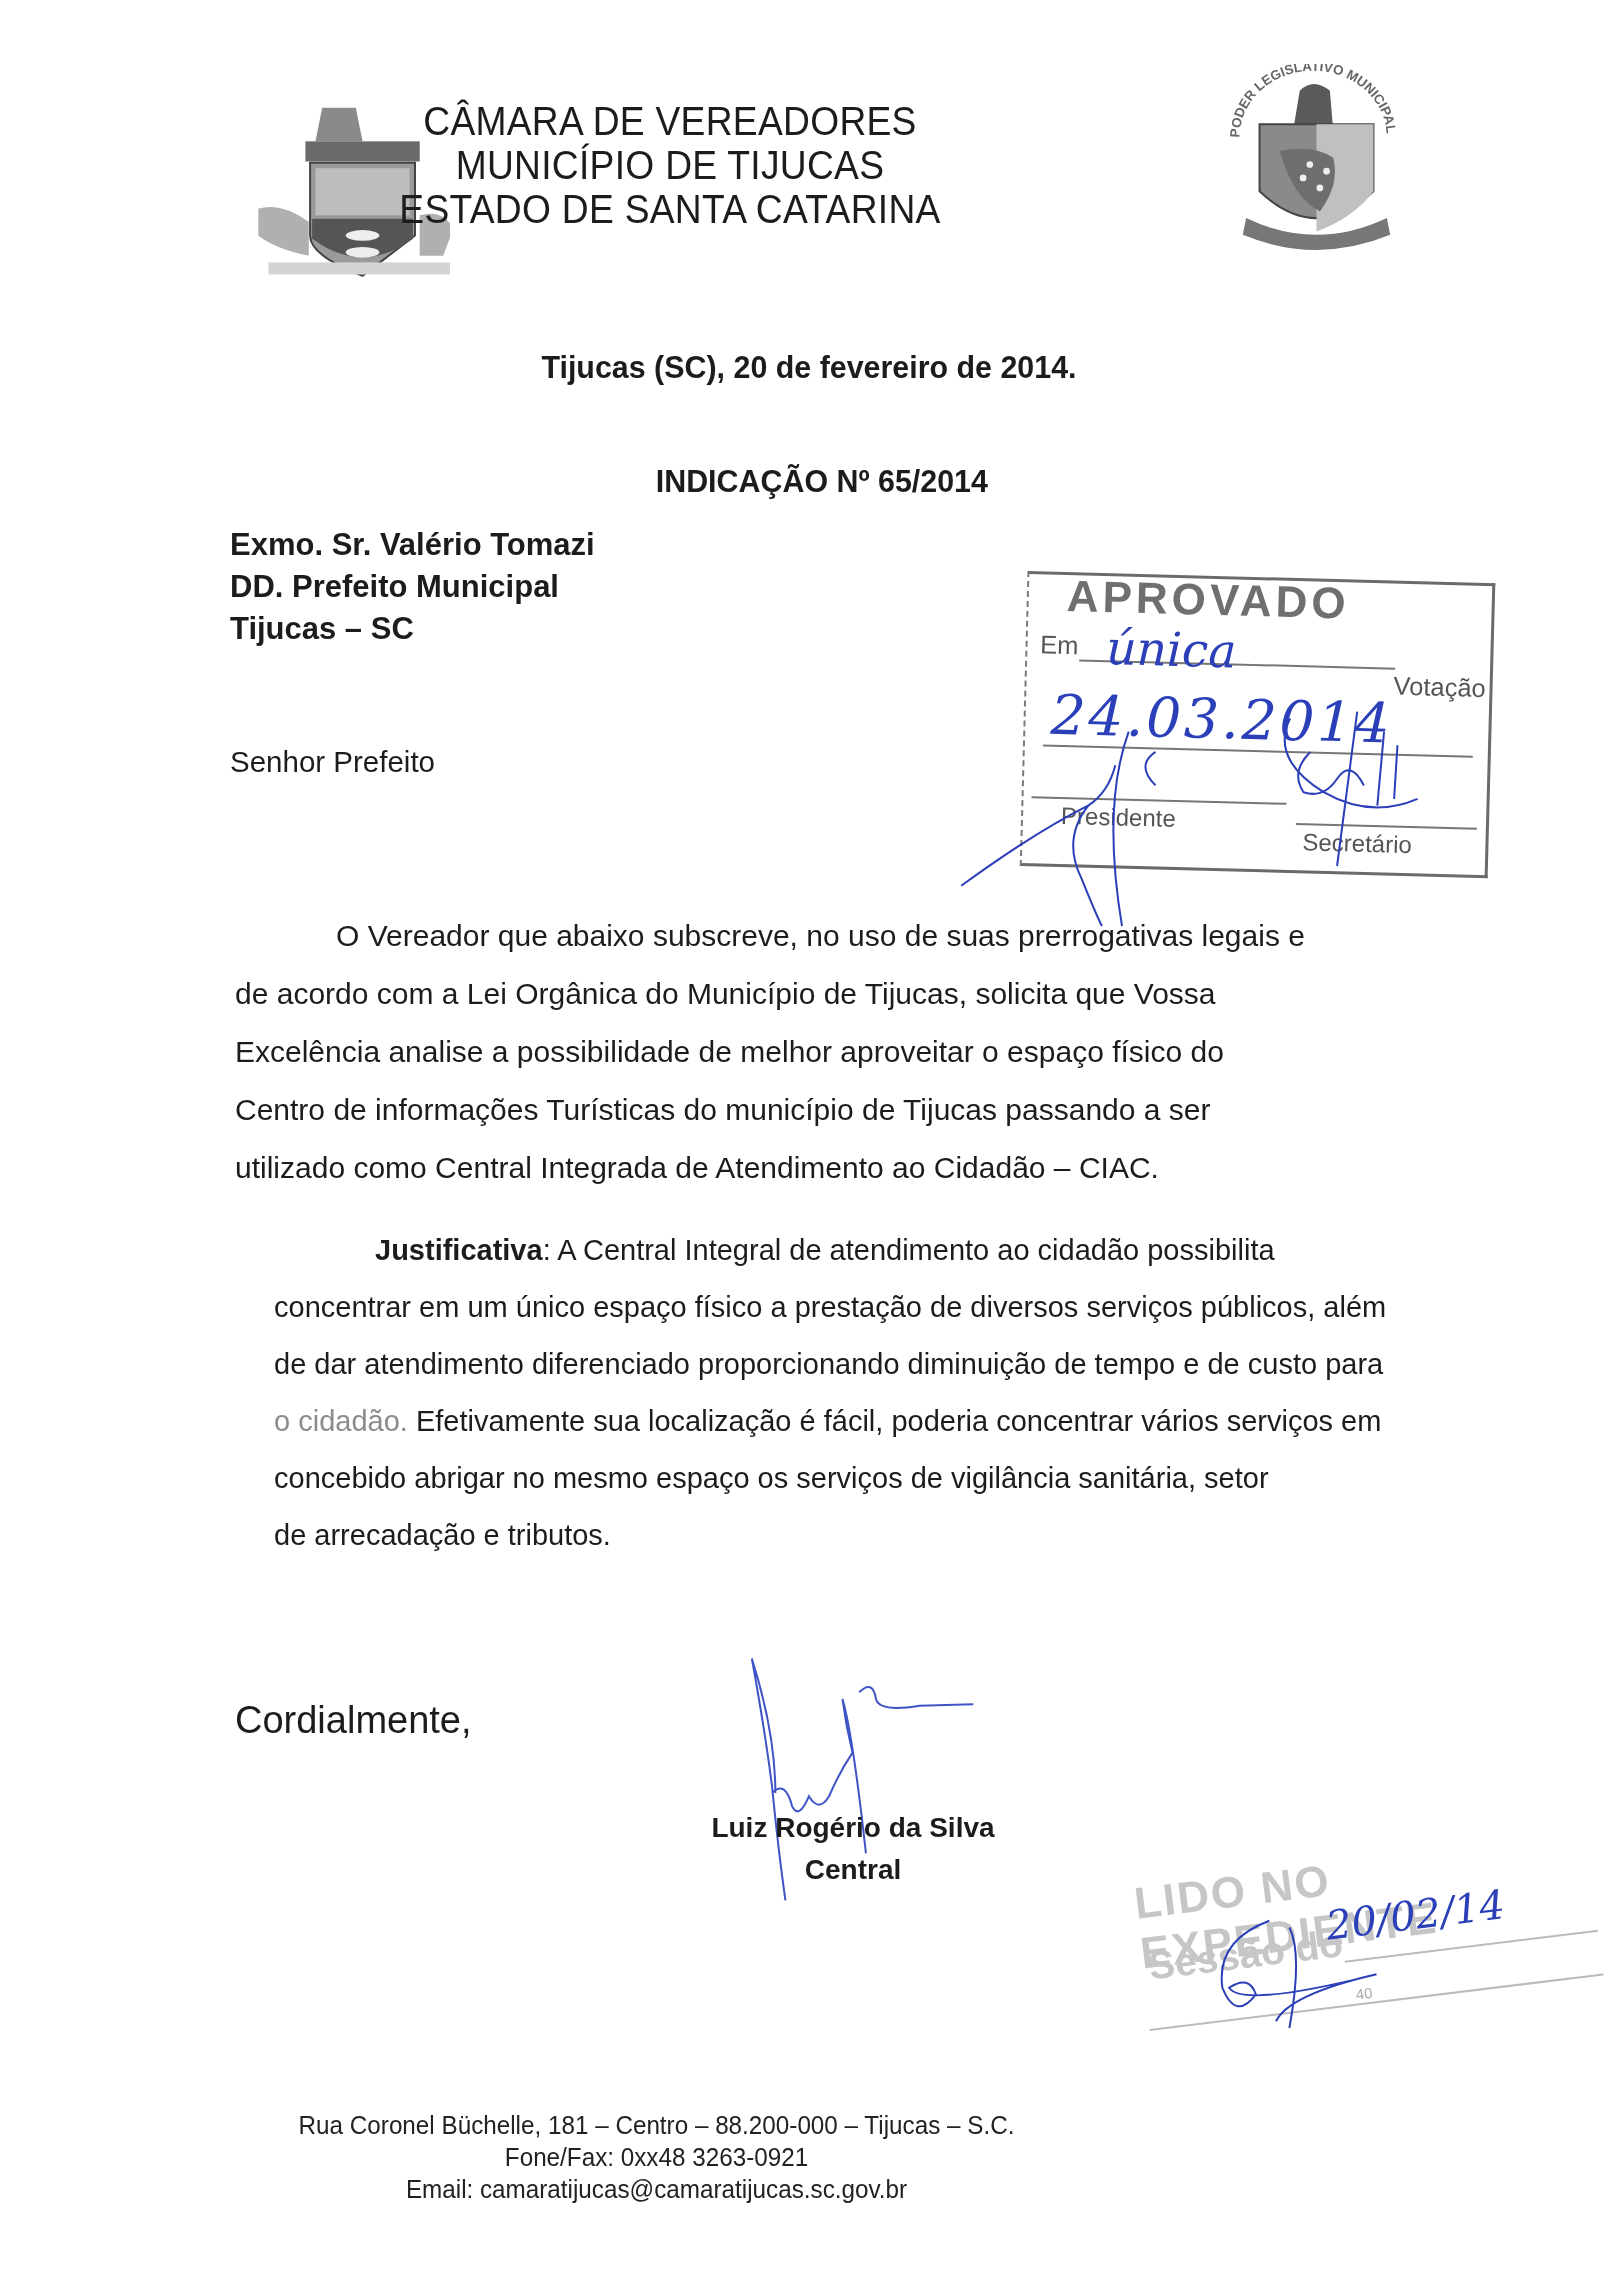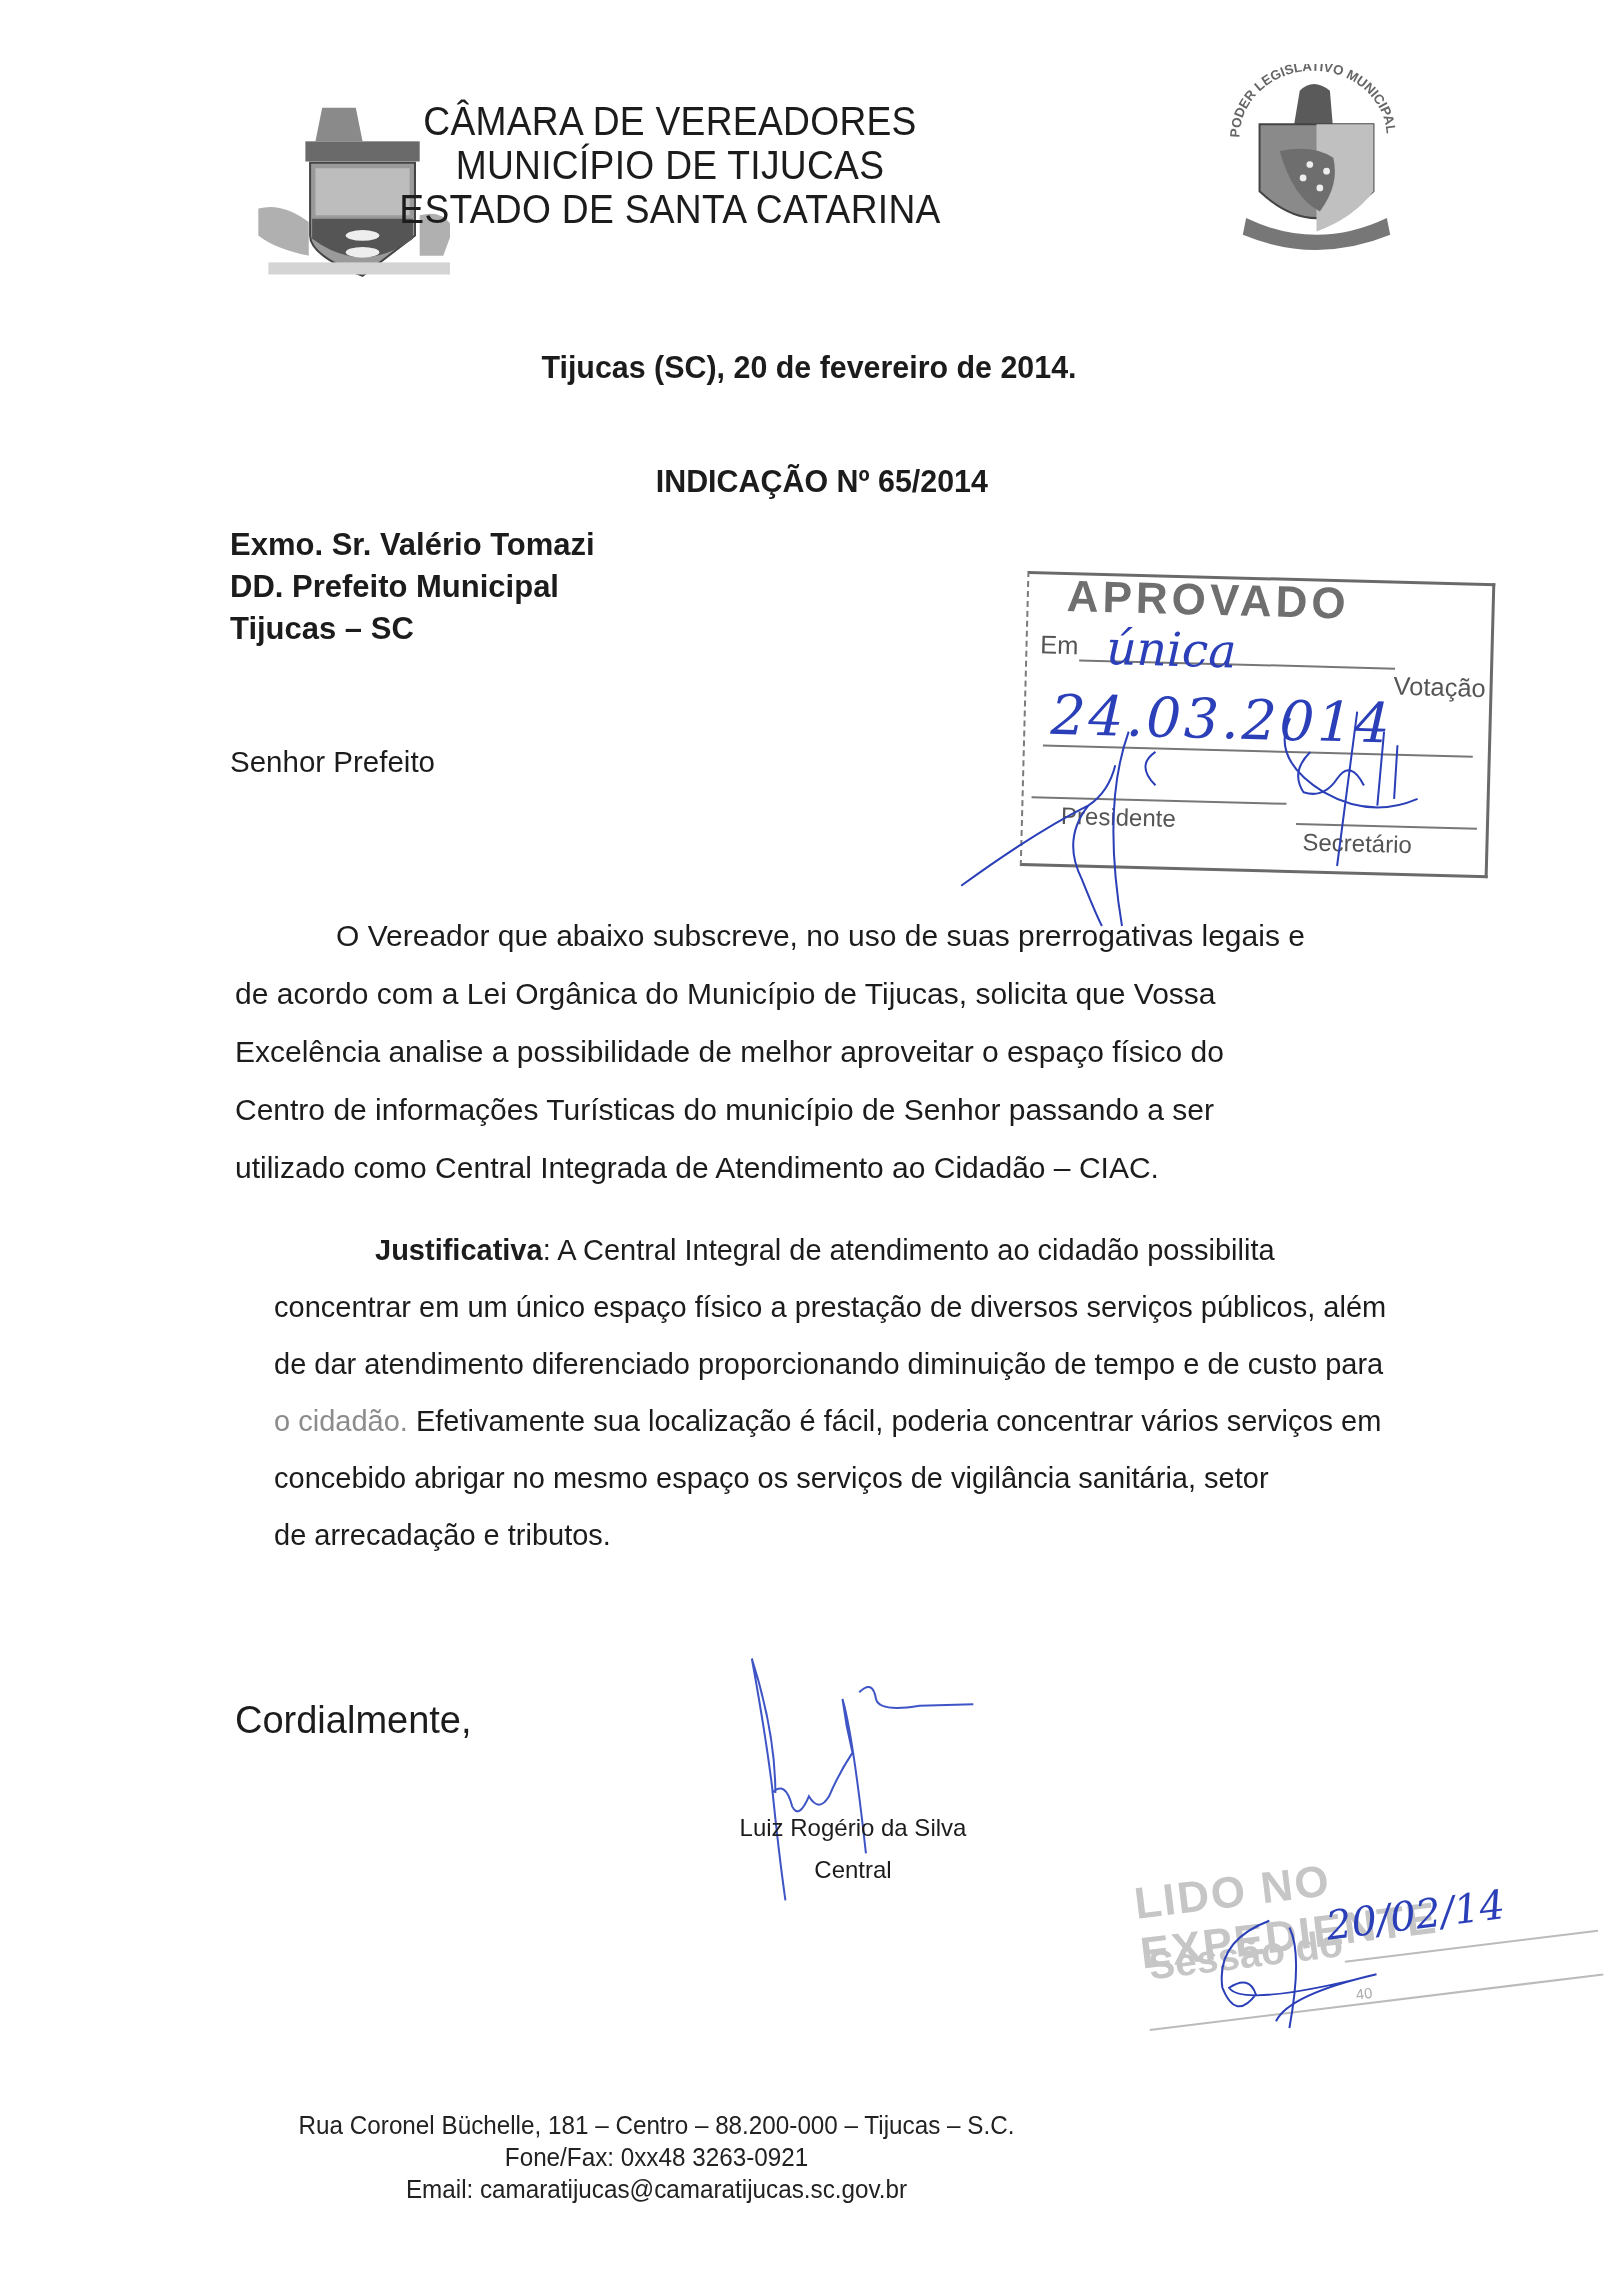--- a/index.html
+++ b/index.html
@@ -19,21 +19,21 @@
   .salutation { left: 230px; top: 745px; font-size: 29.5px; }
 
   .body-text { left: 235px; width: 1189px; font-size: 30px; text-align: justify; text-align-last: left; }
   .p1 { top: 907px; line-height: 58px; }
   .p1 .first { text-indent: 101px; }
   .p2 { top: 1222px; line-height: 57px; margin-left: 39px; }
   .p2 .lead { font-weight: bold; }
   .p2 .faded { color: #8c8c8c; }
 
   .closing { left: 235px; top: 1699px; font-size: 38px; }
-  .signer { left: 645px; width: 416px; text-align: center; top: 1807px; font-size: 24px; line-height: 42px; font-weight: normal; }
+  .signer { left: 645px; width: 416px; text-align: center; top: 1807px; font-size: 28px; line-height: 42px; font-weight: bold; }
 
   .footer { left: 0; width: 1313px; text-align: center; top: 2109px; font-size: 25px; line-height: 32px; color: #222; }
   .footer div { transform: scaleX(0.97); }
 
   
   .stamp { left: 1028px; top: 551px; width: 484px; height: 322px; transform: rotate(1.5deg); transform-origin: left top; }
   .stamp-box { position: absolute; left: 0; top: 20px; width: 463px; height: 289px;
                border: 3.4px solid #6a6a6a; border-left: 2.7px dashed #7a7a7a; }
   .stamp-title { position: absolute; left: 40px; top: 19px; font-size: 44px; font-weight: bold; letter-spacing: 4px; color: #6f6f6f; }
   .stamp-em { position: absolute; left: 14.8px; top: 79px; font-size: 25.5px; color: #555; }
@@ -120,21 +120,21 @@
   <path d="M10 240 Q120 160 200 120 Q230 100 240 60 M200 120 Q160 170 190 230 Q210 280 220 300 M260 10 Q220 120 250 300 M300 40 Q270 60 300 90" fill="none" stroke="#2b3fb8" stroke-width="3"></path>
 </svg>
 <svg class="sig" style="left:1263px;top:705px;" width="175" height="161" viewBox="0 0 260 240">
   <path d="M40 20 Q10 80 90 130 Q160 170 230 140 M70 70 Q40 100 60 130 Q90 140 110 110 Q130 80 150 120 M180 40 L170 150 M200 60 L195 140 M140 10 L110 240" fill="none" stroke="#2b3fb8" stroke-width="3"></path>
 </svg>
 
 <div class="abs body-text p1">
   <div class="first">O Vereador que abaixo subscreve, no uso de suas prerrogativas legais e</div>
   <div>de acordo com a Lei Orgânica do Município de Tijucas, solicita que Vossa</div>
   <div>Excelência analise a possibilidade de melhor aproveitar o espaço físico do</div>
-  <div>Centro de informações Turísticas do município de Senhor passando a ser</div>
+  <div>Centro de informações Turísticas do município de Tijucas passando a ser</div>
   <div>utilizado como Central Integrada de Atendimento ao Cidadão – CIAC.</div>
 </div>
 
 <div class="abs body-text p2" style="font-size:29px;">
   <div style="text-indent:101px;"><span class="lead">Justificativa</span><span>: A Central Integral de atendimento ao cidadão possibilita</span></div>
   <div>concentrar em um único espaço físico a prestação de diversos serviços públicos, além</div>
   <div>de dar atendimento diferenciado proporcionando diminuição de tempo e de custo para</div>
   <div><span class="faded">o cidadão.</span><span> Efetivamente sua localização é fácil, poderia concentrar vários serviços em</span></div>
   <div>concebido abrigar no mesmo espaço os serviços de vigilância sanitária, setor</div>
   <div>de arrecadação e tributos.</div>

